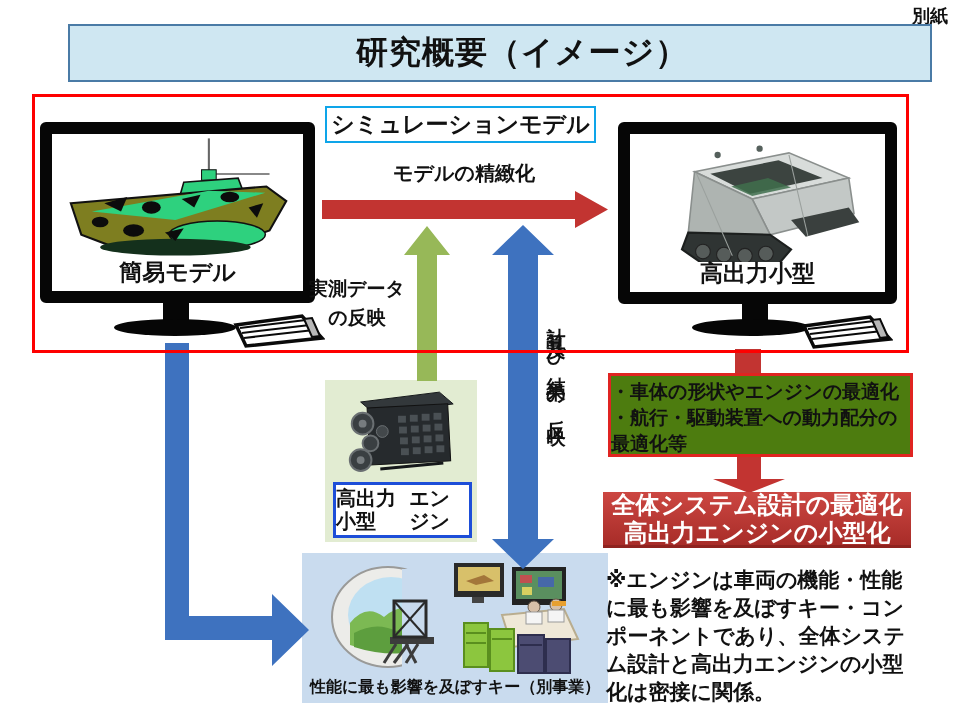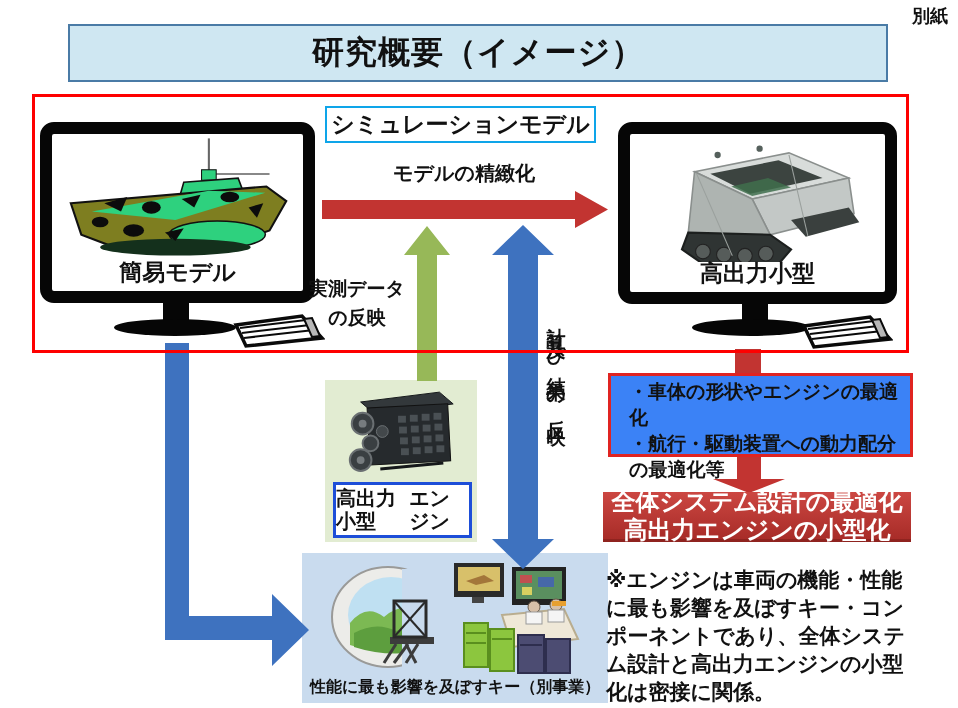--- a/index.html
+++ b/index.html
@@ -6,30 +6,30 @@
   #canvas{
     position:relative;width:958px;height:708px;background:#ffffff;overflow:hidden;
     font-family:"Liberation Sans","DejaVu Sans",sans-serif;color:#111;
   }
   .abs{position:absolute;}
   
   .corner-note{right:10px;top:4px;font-size:18px;font-weight:bold;}
   .title-box{
     left:68px;top:24px;width:816px;height:54px;background:#cfe7f2;
     border:2px solid #4a7ba6;display:flex;align-items:center;justify-content:center;
-    font-size:32px;font-weight:bold;letter-spacing:1px;
+    font-size:32px;font-weight:bold;letter-spacing:1px;padding-left:44px;
   }
   
   .sim-frame{left:32px;top:94px;width:871px;height:253px;border:3px solid #fe0000;z-index:8;pointer-events:none;}
   .sim-label-box{
     left:325px;top:106px;width:267px;height:33px;background:#fff;border:2px solid #0ea5e9;
     display:flex;align-items:center;justify-content:center;font-size:23px;font-weight:bold;z-index:9;
   }
   
-  .monitor{background:#fff;border:12px solid #060606;border-radius:14px;z-index:2;}
+  .monitor{background:#fff;border:12px solid #060606;border-radius:6px;z-index:2;}
   .monitor .screen-label{position:absolute;left:0;right:0;bottom:3px;text-align:center;font-size:23px;font-weight:bold;}
   .stand-neck{background:#060606;z-index:2;}
   .stand-base{background:#060606;border-radius:50%;z-index:2;}
   
   .refine-label{left:364px;top:160px;width:200px;text-align:center;font-size:20px;font-weight:bold;z-index:4;}
   .measured-label{left:302px;top:274px;width:110px;text-align:center;font-size:19px;font-weight:bold;line-height:1.55;z-index:4;}
   .calc-label{
     left:543px;top:312px;height:265px;writing-mode:vertical-rl;text-orientation:upright;
     font-size:19px;font-weight:bold;letter-spacing:7px;z-index:4;
   }
@@ -39,25 +39,25 @@
     left:8px;top:102px;width:133px;height:50px;background:#fff;border:3px solid #1d4ed8;
     display:flex;flex-direction:row;align-items:center;justify-content:center;
     font-size:20px;font-weight:bold;line-height:23px;
   }
   
   .sim-env-box{left:302px;top:553px;width:306px;height:150px;background:#c9dbee;z-index:1;}
   .sim-env-caption{position:absolute;left:0;right:0;bottom:5px;text-align:center;font-size:16px;font-weight:bold;}
   
   .red-connector{left:735px;top:349px;width:26px;height:25px;background:#c23431;z-index:3;}
   .bullet-box{
-    left:608px;top:373px;width:305px;height:84px;background:#3b82f6;border:3px solid #e02421;
-    padding:3px 4px 0 18px;font-size:19px;font-weight:bold;line-height:26px;z-index:3;box-sizing:border-box;
+    left:608px;top:373px;width:305px;height:84px;background:#4d7c0f;border:3px solid #e02421;
+    padding:3px 4px 0 0;font-size:19px;font-weight:bold;line-height:26px;z-index:3;box-sizing:border-box;
   }
   .banner{
-    left:603px;top:492px;width:308px;height:50px;background:linear-gradient(180deg,#cc4742,#a82c28);
+    left:603px;top:492px;width:308px;height:56px;background:linear-gradient(180deg,#cc4742,#a82c28);
     border-bottom:3px solid #8f231f;color:#fff;display:flex;flex-direction:column;align-items:center;justify-content:center;
     font-size:24px;font-weight:bold;line-height:28px;z-index:3;box-sizing:border-box;
   }
   .note-text{left:606px;top:566px;width:302px;font-size:21px;font-weight:bold;line-height:28px;z-index:3;}
   .z3{z-index:3;}
 </style>
 </head>
 <body>
 
 <div id="canvas">

